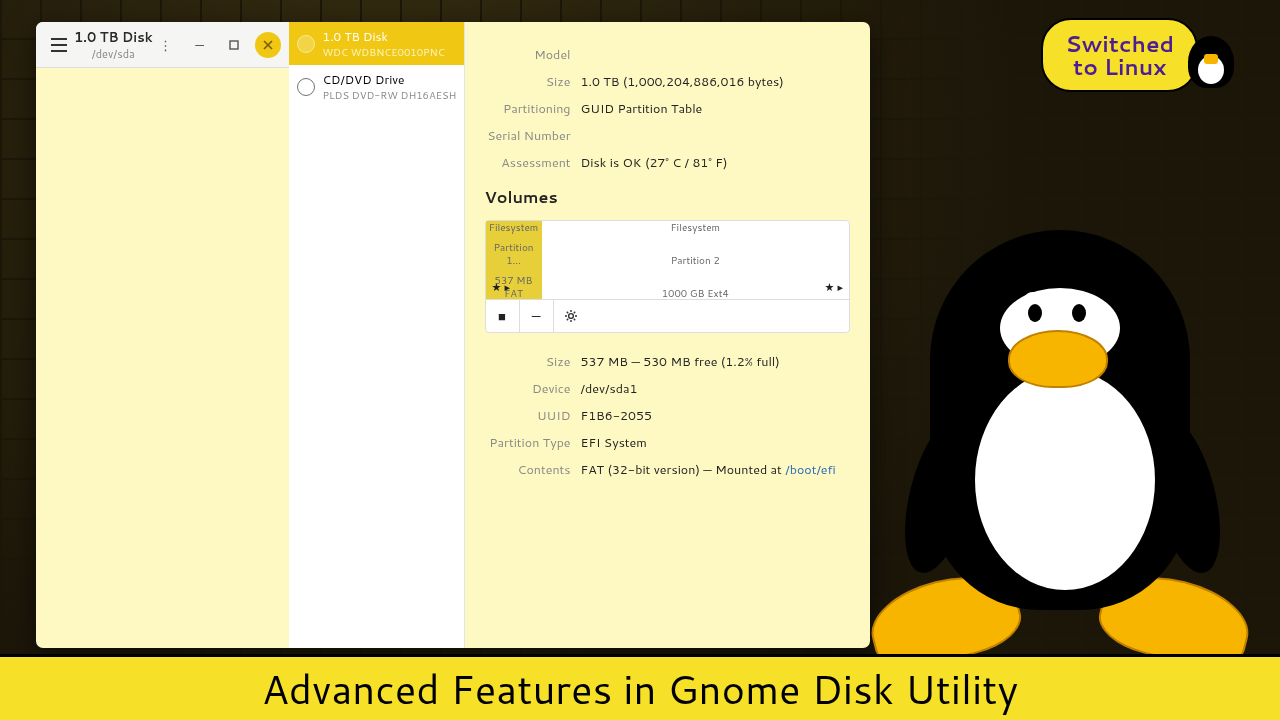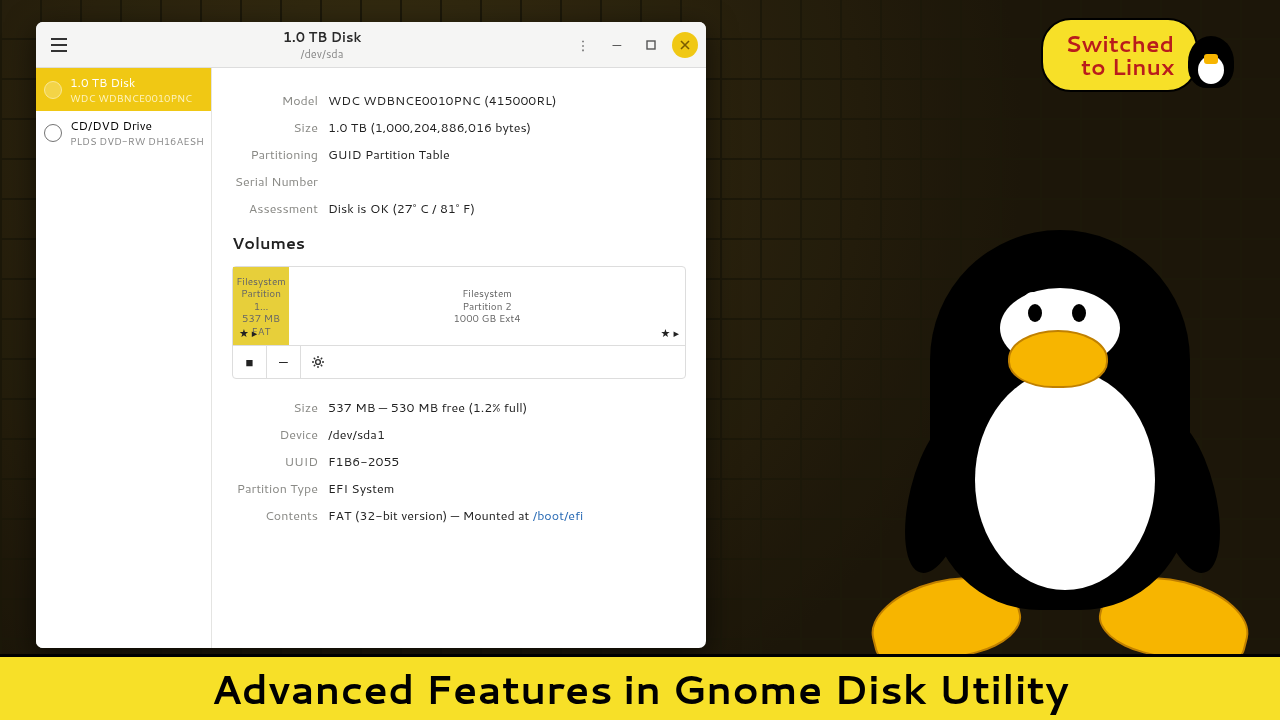--- a/index.html
+++ b/index.html
@@ -4,42 +4,42 @@
 <style>
 *{box-sizing:border-box;margin:0;padding:0;font-family:Cantarell,Ubuntu,"Segoe UI",sans-serif}
 body{width:1280px;height:720px;background:#2a2415;position:relative;overflow:hidden}
 
 .bg{position:absolute;inset:0;background:
 repeating-linear-gradient(0deg,#1a1608 0 2px,transparent 2px 40px),
 repeating-linear-gradient(90deg,#1a1608 0 2px,transparent 2px 40px),
 radial-gradient(circle at 30% 20%,#3a3010 0,#1a1408 60%);opacity:.85}
 
 .logo{position:absolute;top:18px;right:46px;z-index:5;display:flex;align-items:center}
-.logo-bubble{background:#f7e028;border:2px solid #000;border-radius:30px;padding:12px 22px;font-weight:700;font-size:22px;color:#b91c1c;line-height:1.05;text-align:right}
+.logo-bubble{background:#f7e028;border:2px solid #000;border-radius:30px;padding:12px 22px;font-weight:700;font-size:22px;color:#4c1d95;line-height:1.05;text-align:center}
 .logo-tux{width:46px;height:52px;background:#000;border-radius:50% 50% 40% 40%;position:relative;margin-left:-10px;margin-top:14px}
 .logo-tux::before{content:"";position:absolute;left:10px;top:20px;width:26px;height:28px;background:#fff;border-radius:50%}
 .logo-tux::after{content:"";position:absolute;left:16px;top:18px;width:14px;height:10px;background:#f7b500;border-radius:3px}
 
 .bigtux{position:absolute;right:40px;bottom:60px;width:360px;height:430px;z-index:10}
 .bt-body{position:absolute;left:50px;top:0;width:260px;height:380px;background:#000;border-radius:130px 130px 110px 110px}
 .bt-belly{position:absolute;left:95px;top:140px;width:180px;height:220px;background:#fff;border-radius:50%}
 .bt-face{position:absolute;left:120px;top:58px;width:120px;height:80px;background:#fff;border-radius:50%}
 .bt-eye{position:absolute;top:62px;width:26px;height:36px;background:#fff;border-radius:50%}
 .bt-eye.l{left:140px}.bt-eye.r{left:188px}
 .bt-pupil{position:absolute;top:74px;width:14px;height:18px;background:#000;border-radius:50%}
 .bt-pupil.l{left:148px}.bt-pupil.r{left:192px}
 .bt-beak{position:absolute;left:128px;top:100px;width:100px;height:58px;background:#f7b500;border-radius:50% 50% 45% 45%;border:2px solid #c08000}
 .bt-foot{position:absolute;bottom:0;width:150px;height:80px;background:#f7b500;border-radius:50% 50% 35% 35%;border:2px solid #c08000}
 .bt-foot.l{left:-10px;transform:rotate(-14deg)}.bt-foot.r{right:-10px;transform:rotate(14deg)}
 .bt-wing{position:absolute;top:185px;width:60px;height:160px;background:#000;border-radius:50%}
 .bt-wing.l{left:30px;transform:rotate(14deg)}.bt-wing.r{right:25px;transform:rotate(-14deg)}
 
-.caption{position:absolute;left:0;right:0;bottom:0;height:66px;background:#f7e028;border-top:3px solid #000;display:flex;align-items:center;justify-content:center;font-size:40px;font-weight:700;color:#000;z-index:20}
-
-.window{position:absolute;left:36px;top:22px;width:670px;height:626px;background:#ffffff;border-radius:7px;box-shadow:0 8px 30px rgba(0,0,0,.6);overflow:hidden;display:flex;flex-direction:column;z-index:3}
+.caption{position:absolute;left:0;right:0;bottom:0;height:66px;background:#f7e028;border-top:3px solid #000;display:flex;align-items:center;justify-content:center;font-size:40px;font-weight:400;color:#000;z-index:20}
+
+.window{position:absolute;left:36px;top:22px;width:834px;height:626px;background:#fef9c3;border-radius:7px;box-shadow:0 8px 30px rgba(0,0,0,.6);overflow:hidden;display:flex;flex-direction:row;z-index:3}
 .titlebar{height:46px;background:#f5f5f4;border-bottom:1px solid #ddd;display:flex;align-items:center;padding:0 8px}
 .hamburger{width:30px;height:30px;display:flex;align-items:center;justify-content:center;border-radius:4px;cursor:pointer}
 .title-center{flex:1;text-align:center}
 .title-main{font-weight:700;font-size:13px;color:#2a2a2a}
 .title-sub{font-size:11px;color:#888}
 .winbtns{display:flex;gap:8px;align-items:center}
 .wbtn{width:26px;height:26px;border-radius:50%;display:flex;align-items:center;justify-content:center;cursor:pointer;font-size:13px;color:#555}
 .wbtn.kebab{border-radius:4px;width:26px}
 .wbtn.close{background:#f0c814}
 .wbody{flex:1;display:flex;overflow:hidden}
@@ -54,21 +54,21 @@
 .sb-title{font-size:12px;white-space:nowrap}
 .sb-sub{font-size:10px;color:#888;white-space:nowrap}
 
 .main{flex:1;padding:14px 20px;overflow:auto;font-size:12.5px;color:#222}
 .kv{display:flex;margin:9px 0}
 .kv .k{width:96px;text-align:right;color:#8a8a86;padding-right:10px}
 .kv .v{flex:1;color:#222}
 .sechead{font-weight:700;font-size:16px;margin:14px 0 12px;color:#222}
 .volbox{border:1px solid #ddd;border-radius:4px;background:#fff}
 .volstrip{display:flex;height:78px}
-.vol{display:flex;flex-direction:column;align-items:center;justify-content:center;font-size:10px;color:#666;text-align:center;position:relative}
+.vol{display:flex;flex-direction:column;align-items:center;justify-content:space-between;font-size:10px;color:#666;text-align:center;position:relative}
 .vol.sel{background:#e7cf3a}
 .vol .vt{line-height:1.25}
 .starplay{position:absolute;bottom:4px;font-size:11px;color:#222}
 .vol.sel .starplay{left:6px}
 .vol:not(.sel) .starplay{right:6px}
 .voltools{display:flex;border-top:1px solid #ddd}
 .tbtn{width:34px;height:32px;display:flex;align-items:center;justify-content:center;border-right:1px solid #ddd;cursor:pointer;font-size:13px}
 .tbtn:last-child{border-right:none}
 .link{color:#2a6bb5;cursor:pointer}
 </style>
@@ -143,21 +143,20 @@
         <span class="sb-txt">
           <span class="sb-title">CD/DVD Drive</span>
           <span class="sb-sub">PLDS DVD-RW DH16AESH</span>
         </span>
       </div>
     </div>
 
     <div class="main">
       <div class="kv">
           <div class="k">Model</div>
-          <div class="v">WDC WDBNCE0010PNC (415000RL)</div>
         </div>
       <div class="kv">
           <div class="k">Size</div>
           <div class="v">1.0 TB (1,000,204,886,016 bytes)</div>
         </div>
       <div class="kv">
           <div class="k">Partitioning</div>
           <div class="v">GUID Partition Table</div>
         </div>
       <div class="kv">

